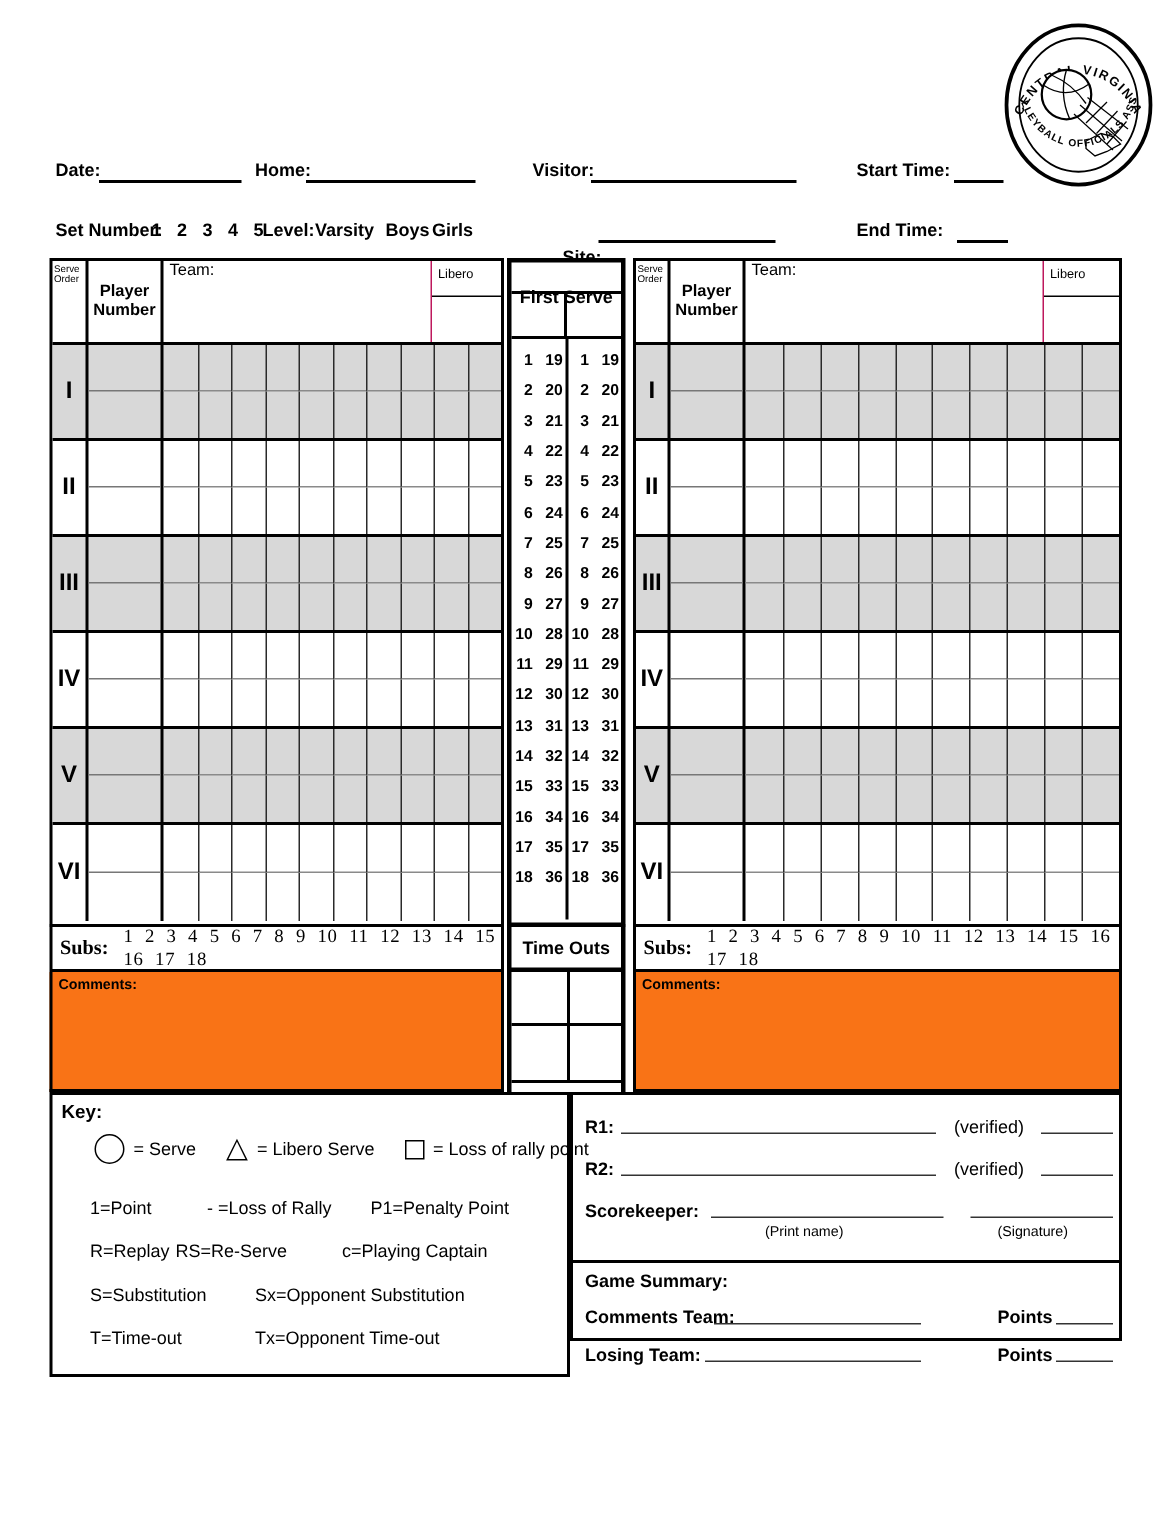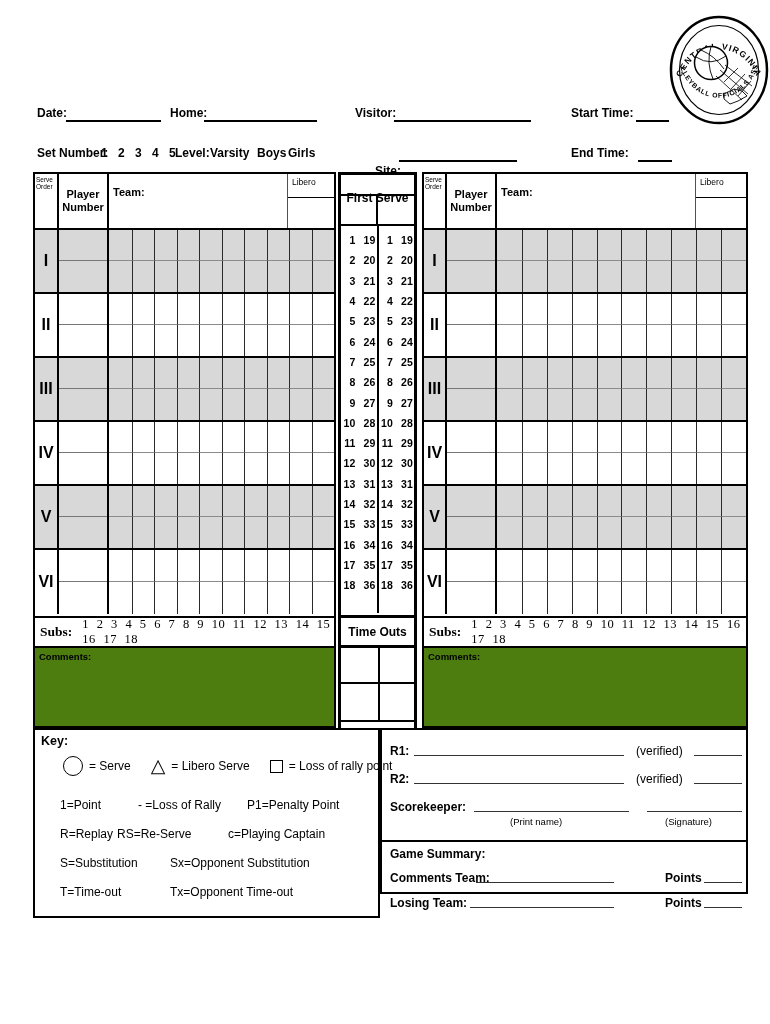--- a/index.html
+++ b/index.html
@@ -17,21 +17,21 @@
 
   
   .roster { position:absolute; top:172px; border:2px solid #000; background:#fff; }
   .roster.left  { left:33px;  width:303px; height:446px; }
   .roster.right { left:422px; width:326px; height:446px; }
   .rhead { display:flex; height:56px; border-bottom:2px solid #000; }
   .so-head { width:24px; border-right:2px solid #000; font-size:6.5px; line-height:1.15; padding:2px 1px; }
   .right .so-head { width:23px; }
   .pn-head { width:50px; border-right:2px solid #000; font-size:11px; font-weight:bold;
              display:flex; align-items:center; justify-content:center; text-align:center; line-height:1.15; }
-  .team-head { flex:1; font-size:11px; font-weight:bold; padding:12px 4px; }
+  .team-head { flex:1; font-size:11px; font-weight:normal; padding:0 4px; }
   .lib-head { width:47px; border-left:1px solid #be185d; display:flex; flex-direction:column; }
   .right .lib-head { width:51px; }
   .lib-label { height:24px; border-bottom:1px solid #000; font-size:8.5px; padding:3px 4px; }
   .lib-rest { flex:1; }
 
   .section { display:flex; height:64px; border-bottom:2px solid #000; }
   .section:last-child { border-bottom:none; }
   .section.gray { background:#d8d8d8; }
   .so-cell { width:24px; border-right:2px solid #000; display:flex; align-items:center;
              justify-content:center; font-size:16px; font-weight:bold; }
@@ -65,21 +65,21 @@
   .subs.left { left:33px; width:303px; }
   .subs.right { left:422px; width:326px; }
   .subs .s-label { font-weight:bold; font-size:13.5px; margin:0 10px 0 5px; }
   .subs .s-nums { font-size:12.5px; word-spacing:4px; letter-spacing:0.5px; }
   .timeouts-head { position:absolute; left:338px; top:616px; width:79px; height:32px;
                    border:3px solid #000; border-top:2px solid #000; display:flex; align-items:center;
                    justify-content:center; font-size:12px; font-weight:bold; background:#fff; }
 
   
   .comments { position:absolute; top:648px; height:80px; border:2px solid #000; border-top:none;
-              font-size:9.5px; font-weight:bold; padding:3px 4px; background:#4d7c0f; }
+              font-size:9.5px; font-weight:bold; padding:3px 4px; background:#f97316; }
   .comments.left { left:33px; width:303px; }
   .comments.right { left:422px; width:326px; }
   .to-col { position:absolute; left:338px; top:648px; width:79px; height:80px;
             border-left:3px solid #000; border-right:3px solid #000; background:#fff; }
   .to-grid { height:74px; border-bottom:2px solid #000; display:grid;
              grid-template-columns:1fr 1fr; grid-template-rows:1fr 1fr; }
   .to-grid div { border-left:none; }
   .to-grid div:nth-child(2n) { border-left:2px solid #000; }
   .to-grid div:nth-child(-n+2) { border-bottom:2px solid #000; }
 

